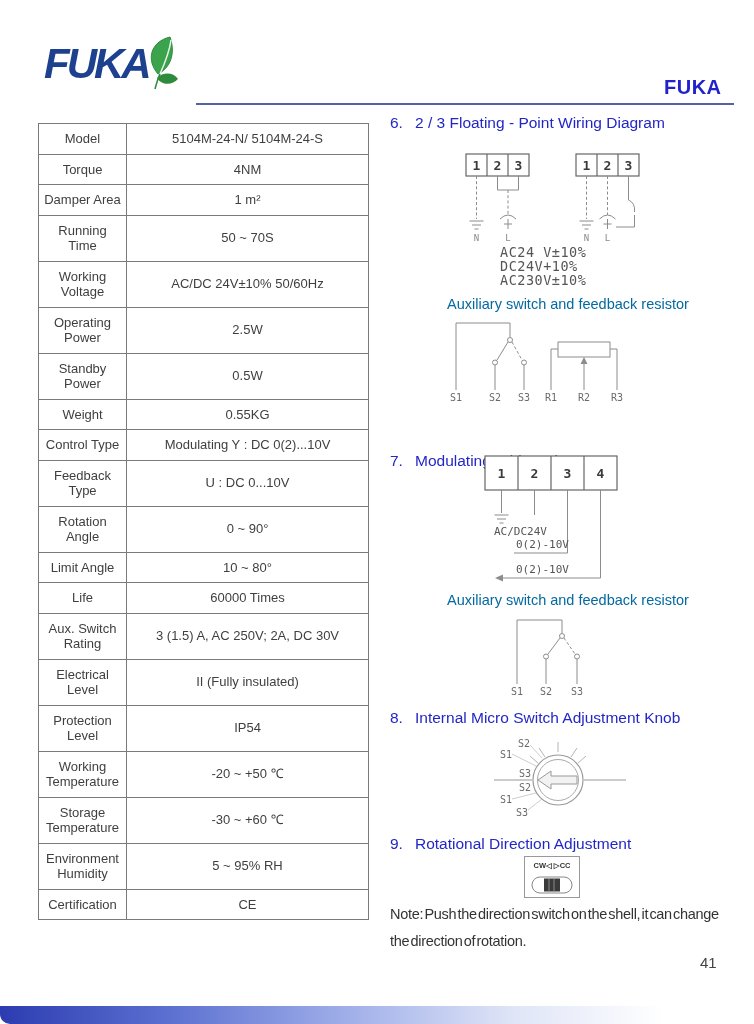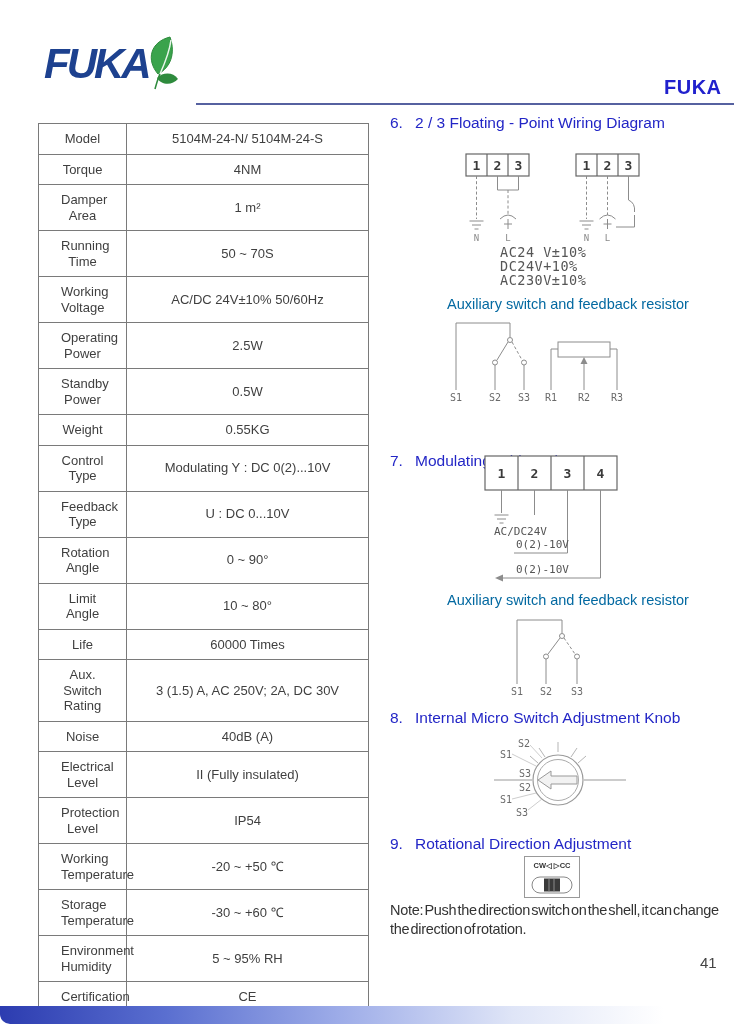--- a/index.html
+++ b/index.html
@@ -12,42 +12,42 @@
                font-size:42px; letter-spacing:-3px; color:#1d418f; line-height:60px; }
   .logo-leaf { position:absolute; left:86px; top:0px; }
   .brand { position:absolute; left:664px; top:76px; font-size:20px; font-weight:bold;
            color:#2121cd; letter-spacing:0.5px; }
   .hline { position:absolute; left:196px; top:103px; width:538px; height:2px; background:#5661a0; }
 
   
   table.specs { position:absolute; left:38px; top:123px; width:330px; border-collapse:collapse;
                 table-layout:fixed; }
   table.specs td { border:1px solid #7a7a7a; font-size:13px; line-height:15.5px;
-                   padding:7px 22px; text-align:center; vertical-align:middle; color:#3f3f3f; }
+                   padding:7px 4px; text-align:center; vertical-align:middle; color:#3f3f3f; }
   td.lbl { width:88px; white-space:pre-line; }
   td.val { width:242px;margin-top:32px; }
 
   
   .sec-h { position:absolute; width:360px; font-size:15.5px; font-weight:normal; color:#2326c6; }
   .sec-h .num { display:inline-block; width:25px; }
   .caption { position:absolute; width:356px; text-align:center; font-size:14.5px; color:#0369a1; }
   svg { position:absolute; overflow:visible; }
   svg text { font-family:"DejaVu Sans Mono", monospace; fill:#555; }
   .wire { stroke:#8c8c8c; stroke-width:1; fill:none; }
   .wire-d { stroke:#8c8c8c; stroke-width:1; fill:none; stroke-dasharray:3,2.2; }
   .blk { stroke:#666; stroke-width:1.2; fill:#fff; }
   .tnum { font-size:13px; font-weight:bold; fill:#3a3a3a; }
   .snum { font-size:10px; fill:#6a6a6a; }
   .nl { font-size:9px; fill:#8a8a8a; }
   .volt { font-size:13.5px; fill:#555; letter-spacing:0.5px; }
   .siglbl { font-size:11px; fill:#555; }
   .contact { stroke:#8c8c8c; stroke-width:1; fill:#fff; }
 
   .note { position:absolute; left:390px; top:901px; width:362px; font-size:14.5px; color:#333;
-          line-height:19px; letter-spacing:-0.3px; word-spacing:-2.5px; white-space:pre-line; }
+          line-height:27px; letter-spacing:-0.3px; word-spacing:-2.5px; white-space:pre-line; }
   .pageno { position:absolute; left:700px; top:954px; font-size:15px; color:#444; }
   .footer-bar { position:absolute; left:0; top:1006px; width:754px; height:18px;
     background:linear-gradient(90deg,#2c3cb0 0%,#5a6fd0 22%,#9dace8 45%,#dfe5f7 68%,#ffffff 88%); }
 </style>
 </head>
 <body>
 
 <div class="page">
 
   <div class="logo">
@@ -119,24 +119,20 @@
           <td class="val">10 ~ 80°</td>
         </tr>
         <tr>
           <td class="lbl">Life</td>
           <td class="val">60000 Times</td>
         </tr>
         <tr>
           <td class="lbl">Aux. Switch
 Rating</td>
           <td class="val">3 (1.5) A, AC 250V; 2A, DC 30V</td>
-        </tr>
-        <tr>
-          <td class="lbl">Noise</td>
-          <td class="val">40dB (A)</td>
         </tr>
         <tr>
           <td class="lbl">Electrical
 Level</td>
           <td class="val">II (Fully insulated)</td>
         </tr>
         <tr>
           <td class="lbl">Protection
 Level</td>
           <td class="val">IP54</td>

